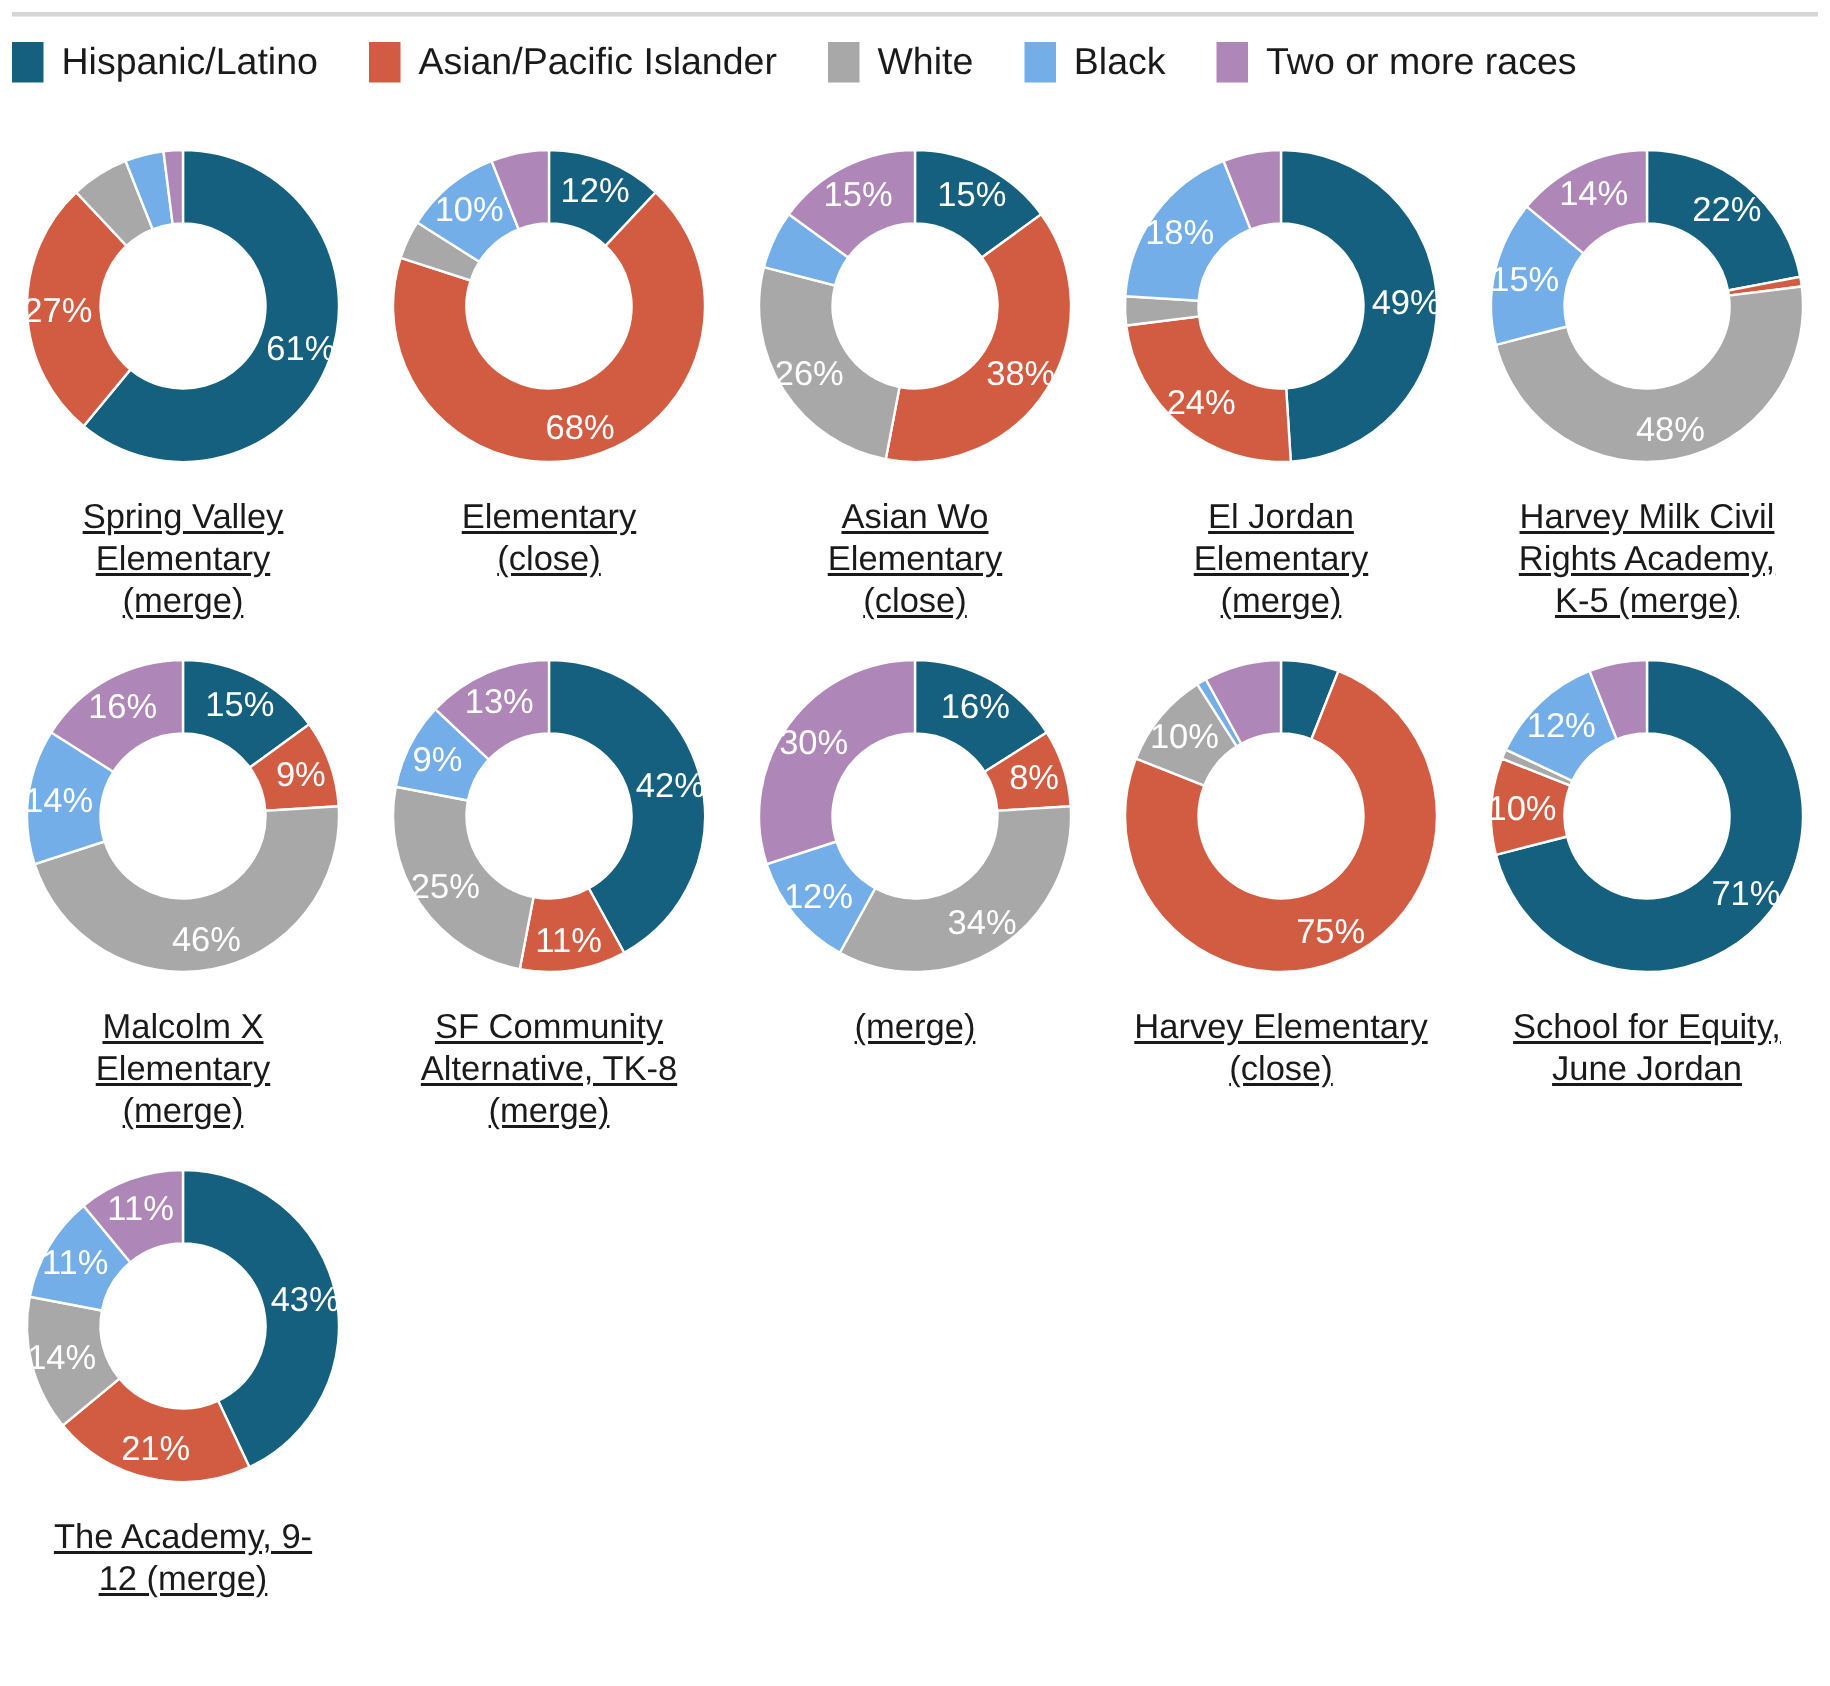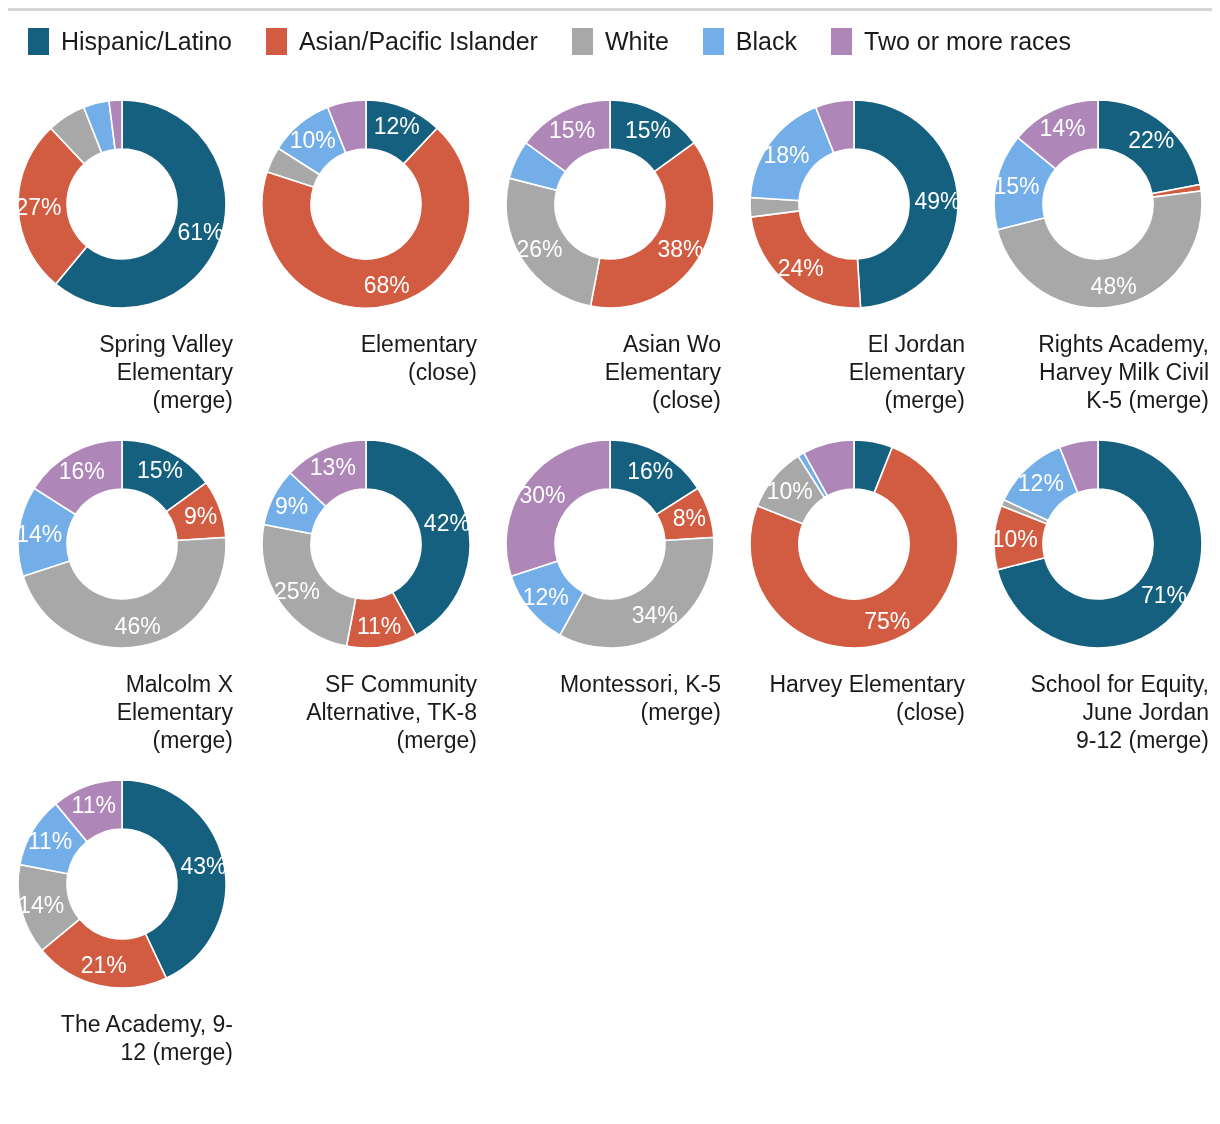--- a/index.html
+++ b/index.html
@@ -17,21 +17,21 @@
   .top-rule {
     position: absolute;
     left: 8px;
     top: 8px;
     width: 1204px;
     height: 3px;
     background: #d6d6d6;
   }
   .legend {
     position: absolute;
-    left: 28px;
+    left: 8px;
     top: 28px;
     display: flex;
     align-items: center;
     gap: 0px;
     text-align: right;
   }
   .legend-item {
     display: flex;
     align-items: center;
     margin-right: 34px;
@@ -71,25 +71,26 @@
   .donut-wrap svg {
     display: block;
   }
   .slice-label {
     font-family: "Liberation Sans", sans-serif;
     font-size: 23px;
     fill: #ffffff;
   }
   .cell-caption {
     margin-top: 14px;
-    text-align: right;
+    text-align: center;
     font-size: 23px;
     line-height: 28px;
     color: #1a1a1a;
     width: 222px;
+    text-decoration: underline;
   }
 </style>
 </head>
 <body>
 
 <div class="top-rule"></div>
 
 <div class="legend" id="legend">
     <div class="legend-item">
       <div class="legend-swatch" style="background: rgb(21, 96, 127);"></div>
@@ -197,22 +198,22 @@
           <path d="M 215.1799289367057 98.96534370931235 A 104 104 0 0 1 11.267351242622397 137.86374826514498 L 58.7279261379253 125.67794379406706 A 55 55 0 0 0 166.5663085722963 105.10667215396326 Z" fill="#a8a8a8" stroke="#ffffff" stroke-width="1.6"></path>
           <path d="M 11.267351242622397 137.86374826514498 A 104 104 0 0 1 31.866622751317863 45.70790506613635 L 69.62177164733157 76.9416805638221 A 55 55 0 0 0 58.7279261379253 125.67794379406706 Z" fill="#73aee8" stroke="#ffffff" stroke-width="1.6"></path>
           <path d="M 31.866622751317863 45.70790506613635 A 104 104 0 0 1 111.99999999999999 8 L 111.99999999999999 57 A 55 55 0 0 0 69.62177164733157 76.9416805638221 Z" fill="#ae87b8" stroke="#ffffff" stroke-width="1.6"></path>
           <text x="165.2249031440156" y="55.66214422822161" text-anchor="middle" class="slice-label">22%</text>
           <text x="127.64633976790803" y="202.0209854358455" text-anchor="middle" class="slice-label">48%</text>
           <text x="30.510950378114586" y="101.78503934338875" text-anchor="middle" class="slice-label">15%</text>
           <text x="76.44742915431634" y="44.44694111908741" text-anchor="middle" class="slice-label">14%</text>
         </svg>
       </div>
       <div class="cell-caption">
+        <div>Harvey Milk Civil</div>
         <div>Rights Academy,</div>
-        <div>Harvey Milk Civil</div>
         <div>K-5 (merge)</div>
       </div>
     </div>
     <div class="cell">
       <div class="donut-wrap">
         <svg width="224" height="224" viewBox="0 0 224 224">
           <path d="M 112 8 A 104 104 0 0 1 196.13776741499453 50.87033376158279 L 156.4959346906221 79.67181112391398 A 55 55 0 0 0 112 57 Z" fill="#15607f" stroke="#ffffff" stroke-width="1.6"></path>
           <path d="M 196.13776741499453 50.87033376158279 A 104 104 0 0 1 215.79477975654024 105.46978596895141 L 166.89147006355495 108.54652142588778 A 55 55 0 0 0 156.4959346906221 79.67181112391398 Z" fill="#d25c41" stroke="#ffffff" stroke-width="1.6"></path>
           <path d="M 215.79477975654024 105.46978596895141 A 104 104 0 0 1 13.090122305304035 144.13776741499453 L 59.69189160376656 128.9959346906221 A 55 55 0 0 0 166.89147006355495 108.54652142588778 Z" fill="#a8a8a8" stroke="#ffffff" stroke-width="1.6"></path>
           <path d="M 13.090122305304035 144.13776741499453 A 104 104 0 0 1 24.189895747790416 56.27401332218437 L 65.56196409738916 82.5295262761552 A 55 55 0 0 0 59.69189160376656 128.9959346906221 Z" fill="#73aee8" stroke="#ffffff" stroke-width="1.6"></path>
@@ -260,21 +261,20 @@
           <path d="M 61.8976178934216 203.1358947245618 A 104 104 0 0 1 13.090122305304035 144.13776741499453 L 59.69189160376656 128.9959346906221 A 55 55 0 0 0 85.50354792440565 160.1968674024125 Z" fill="#73aee8" stroke="#ffffff" stroke-width="1.6"></path>
           <path d="M 13.090122305304035 144.13776741499453 A 104 104 0 0 1 111.99999999999999 8 L 111.99999999999999 57 A 55 55 0 0 0 59.69189160376656 128.9959346906221 Z" fill="#ae87b8" stroke="#ffffff" stroke-width="1.6"></path>
           <text x="152.22643178749323" y="46.82839221633739" text-anchor="middle" class="slice-label">16%</text>
           <text x="191.41321911064531" y="94.1970809696919" text-anchor="middle" class="slice-label">8%</text>
           <text x="156.7415373807462" y="190.5013817794183" text-anchor="middle" class="slice-label">34%</text>
           <text x="47.66214422822161" y="173.2249031440156" text-anchor="middle" class="slice-label">12%</text>
           <text x="44.44708096969188" y="70.91993143357851" text-anchor="middle" class="slice-label">30%</text>
         </svg>
       </div>
       <div class="cell-caption">
-        <div>Montessori, K-5</div>
         <div>(merge)</div>
       </div>
     </div>
     <div class="cell">
       <div class="donut-wrap">
         <svg width="224" height="224" viewBox="0 0 224 224">
           <path d="M 112 8 A 104 104 0 0 1 150.2849534792065 15.30324546762185 L 132.24685039765728 60.86229327614617 A 55 55 0 0 0 112 57 Z" fill="#15607f" stroke="#ffffff" stroke-width="1.6"></path>
           <path d="M 150.2849534792065 15.30324546762185 A 104 104 0 1 1 15.303245467621878 73.71504652079346 L 60.86229327614618 91.75314960234269 A 55 55 0 1 0 132.24685039765728 60.86229327614617 Z" fill="#d25c41" stroke="#ffffff" stroke-width="1.6"></path>
           <path d="M 15.303245467621878 73.71504652079346 A 104 104 0 0 1 56.27401332218438 24.189895747790416 L 82.5295262761552 65.56196409738916 A 55 55 0 0 0 60.86229327614618 91.75314960234269 Z" fill="#a8a8a8" stroke="#ffffff" stroke-width="1.6"></path>
           <path d="M 56.27401332218438 24.189895747790416 A 104 104 0 0 1 61.897617893421696 20.864105275438135 L 85.5035479244057 63.80313259758748 A 55 55 0 0 0 82.5295262761552 65.56196409738916 Z" fill="#73aee8" stroke="#ffffff" stroke-width="1.6"></path>
@@ -297,21 +297,20 @@
           <path d="M 17.897986543534017 67.71895367723235 A 104 104 0 0 1 73.71504652079359 15.30324546762182 L 91.75314960234277 60.862293276146154 A 55 55 0 0 0 62.23451211436895 88.58213896392095 Z" fill="#73aee8" stroke="#ffffff" stroke-width="1.6"></path>
           <path d="M 73.71504652079359 15.30324546762182 A 104 104 0 0 1 112.00000000000007 8 L 112.00000000000004 57 A 55 55 0 0 0 91.75314960234277 60.862293276146154 Z" fill="#ae87b8" stroke="#ffffff" stroke-width="1.6"></path>
           <text x="177.97794353337014" y="171.17773898002352" text-anchor="middle" class="slice-label">71%</text>
           <text x="28.66476817623932" y="114.75699161930234" text-anchor="middle" class="slice-label">10%</text>
           <text x="54.840316654954556" y="59.131119610312076" text-anchor="middle" class="slice-label">12%</text>
         </svg>
       </div>
       <div class="cell-caption">
         <div>School for Equity,</div>
         <div>June Jordan</div>
-        <div>9-12 (merge)</div>
       </div>
     </div>
     <div class="cell">
       <div class="donut-wrap">
         <svg width="224" height="224" viewBox="0 0 224 224">
           <path d="M 112 8 A 104 104 0 0 1 156.28104632276754 206.10201345646604 L 135.417861036079 161.76548788563107 A 55 55 0 0 0 112 57 Z" fill="#15607f" stroke="#ffffff" stroke-width="1.6"></path>
           <path d="M 156.28104632276754 206.10201345646604 A 104 104 0 0 1 31.866622751317934 178.29209493386375 L 69.6217716473316 147.05831943617795 A 55 55 0 0 0 135.417861036079 161.76548788563107 Z" fill="#d25c41" stroke="#ffffff" stroke-width="1.6"></path>
           <path d="M 31.866622751317934 178.29209493386375 A 104 104 0 0 1 9.84212592421639 92.51234328308462 L 57.97420120992213 101.69402769778515 A 55 55 0 0 0 69.6217716473316 147.05831943617795 Z" fill="#a8a8a8" stroke="#ffffff" stroke-width="1.6"></path>
           <path d="M 9.84212592421639 92.51234328308462 A 104 104 0 0 1 45.70790506613629 31.866622751317905 L 76.94168056382208 69.62177164733158 A 55 55 0 0 0 57.97420120992213 101.69402769778515 Z" fill="#73aee8" stroke="#ffffff" stroke-width="1.6"></path>
           <path d="M 45.70790506613629 31.866622751317905 A 104 104 0 0 1 112.00000000000007 8 L 112.00000000000004 57 A 55 55 0 0 0 76.94168056382208 69.62177164733158 Z" fill="#ae87b8" stroke="#ffffff" stroke-width="1.6"></path>

